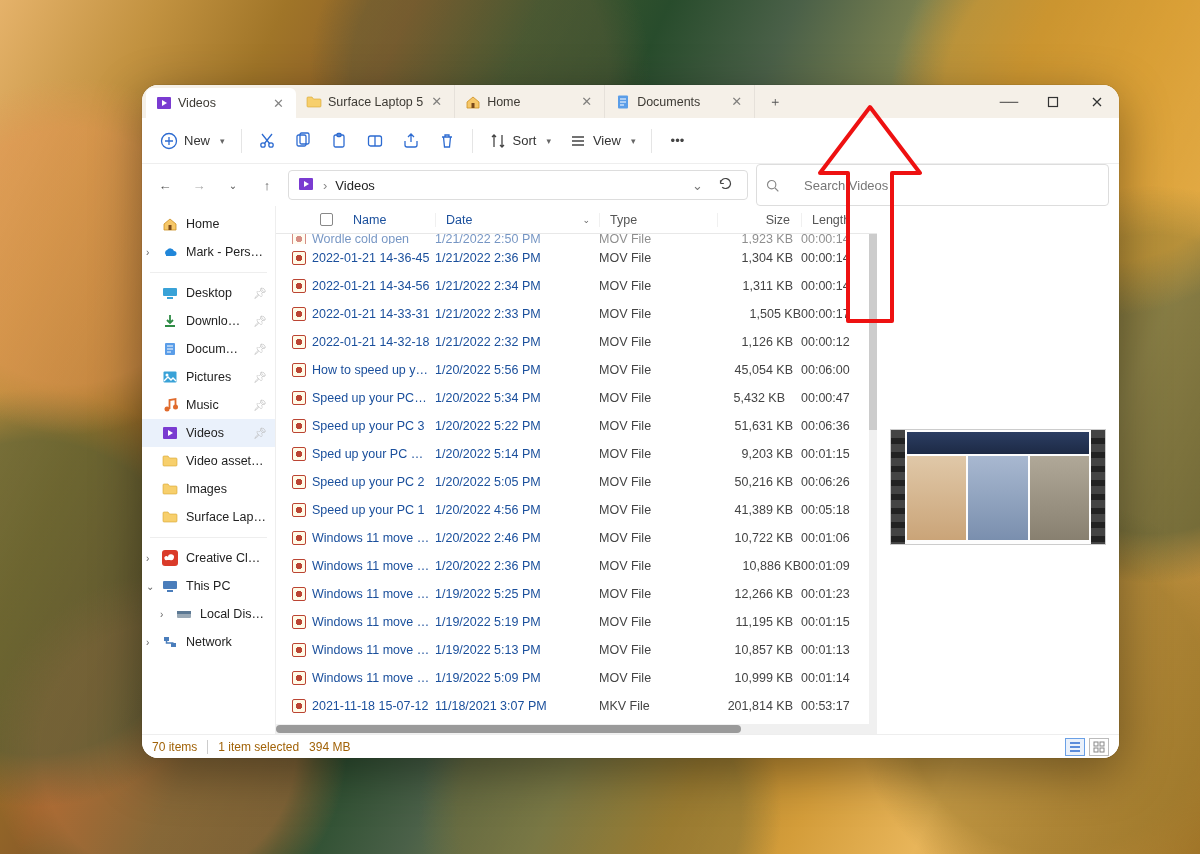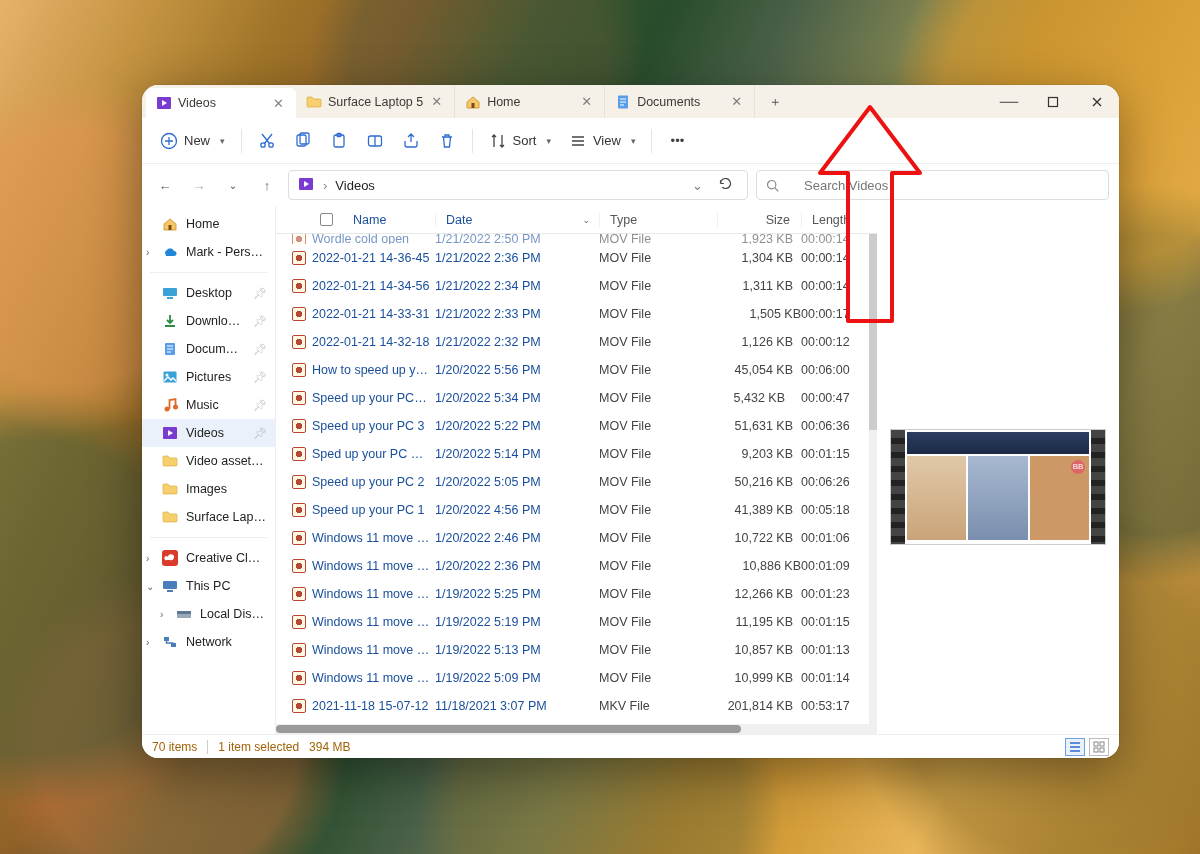--- a/index.html
+++ b/index.html
@@ -41,21 +41,21 @@
   .tb-btn{height:32px;min-width:34px;padding:0 8px;display:flex;align-items:center;justify-content:center;border-radius:4px;color:#2d6bd1;}
   .tb-btn.text{color:#333;gap:6px;}
   .tb-sep{width:1px;height:24px;background:#e5e5e5;margin:0 6px;}
   .icon-svg{width:18px;height:18px;flex:0 0 18px;}
   .new-btn{display:flex;align-items:center;gap:6px;color:#333;padding:0 8px;height:32px;border-radius:4px;}
   .addressbar{height:42px;display:flex;align-items:center;gap:8px;padding:0 10px;background:#fff;}
   .navbtn{width:26px;height:28px;display:flex;align-items:center;justify-content:center;color:#555;border-radius:4px;}
   .path{flex:0 0 auto;display:flex;align-items:center;height:30px;border:1px solid #ddd;border-radius:4px;padding:0 8px;gap:8px;width:460px;}
   .path .caret{color:#777;margin-left:auto;}
   .refresh{width:28px;text-align:center;color:#555;}
-  .search{flex:1;display:flex;align-items:center;height:30px;border:1px solid #ddd;border-radius:4px;padding:8px 8px;gap:24px;color:#777;}
+  .search{flex:1;display:flex;align-items:center;height:42px;border:1px solid #ddd;border-radius:4px;padding:8px 8px;gap:24px;color:#777;}
   .body{flex:1;display:flex;min-height:0;}
   .sidebar{width:134px;border-right:1px solid #eee;overflow:hidden auto;padding:4px 0;}
   .side-item{display:flex;align-items:center;gap:8px;padding:4px 8px 4px 20px;height:28px;font-size:12.5px;position:relative;}
   .side-item.top{padding-left:8px;}
   .side-item .exp{position:absolute;left:4px;font-size:10px;color:#666;}
   .side-item.active{background:#eaf1fb;}
   .side-div{height:1px;background:#eee;margin:6px 8px;}
   .pin{margin-left:auto;color:#b7b7b7;font-size:11px;}
   .sicon{width:16px;height:16px;flex:0 0 16px;}
   .content{flex:1;display:flex;flex-direction:column;min-width:0;position:relative;}
@@ -585,23 +585,20 @@
     </div>
 
     <div class="preview">
       <div style="height:215px;"></div>
       <div class="thumb-video">
         <div class="film-edge"></div>
         <div class="thumb-main">
           <div class="thumb-top"></div>
           <div class="thumb-cell" style="background:linear-gradient(#e0c8a8,#caa478);"></div>
           <div class="thumb-cell" style="background:linear-gradient(#a8b8d0,#7a8fae);"></div>
-          <div class="thumb-cell" style="background:#c96; position:relative;">
-              <div style="position:absolute;top:4px;right:4px;width:14px;height:14px;border-radius:50%;background:#d66;color:#fff;font-size:8px;text-align:center;line-height:14px;">BB</div>
-            </div>
           <div class="thumb-cell" style="background:linear-gradient(#b0a898,#888070);"></div>
           <div class="thumb-cell" style="background:linear-gradient(#c8c0b8,#989088);"></div>
           <div class="thumb-cell" style="background:#d8d0c6;position:relative;"></div>
         </div>
         <div class="film-edge"></div>
       </div>
     </div>
   </div>
 
   <div class="status">

